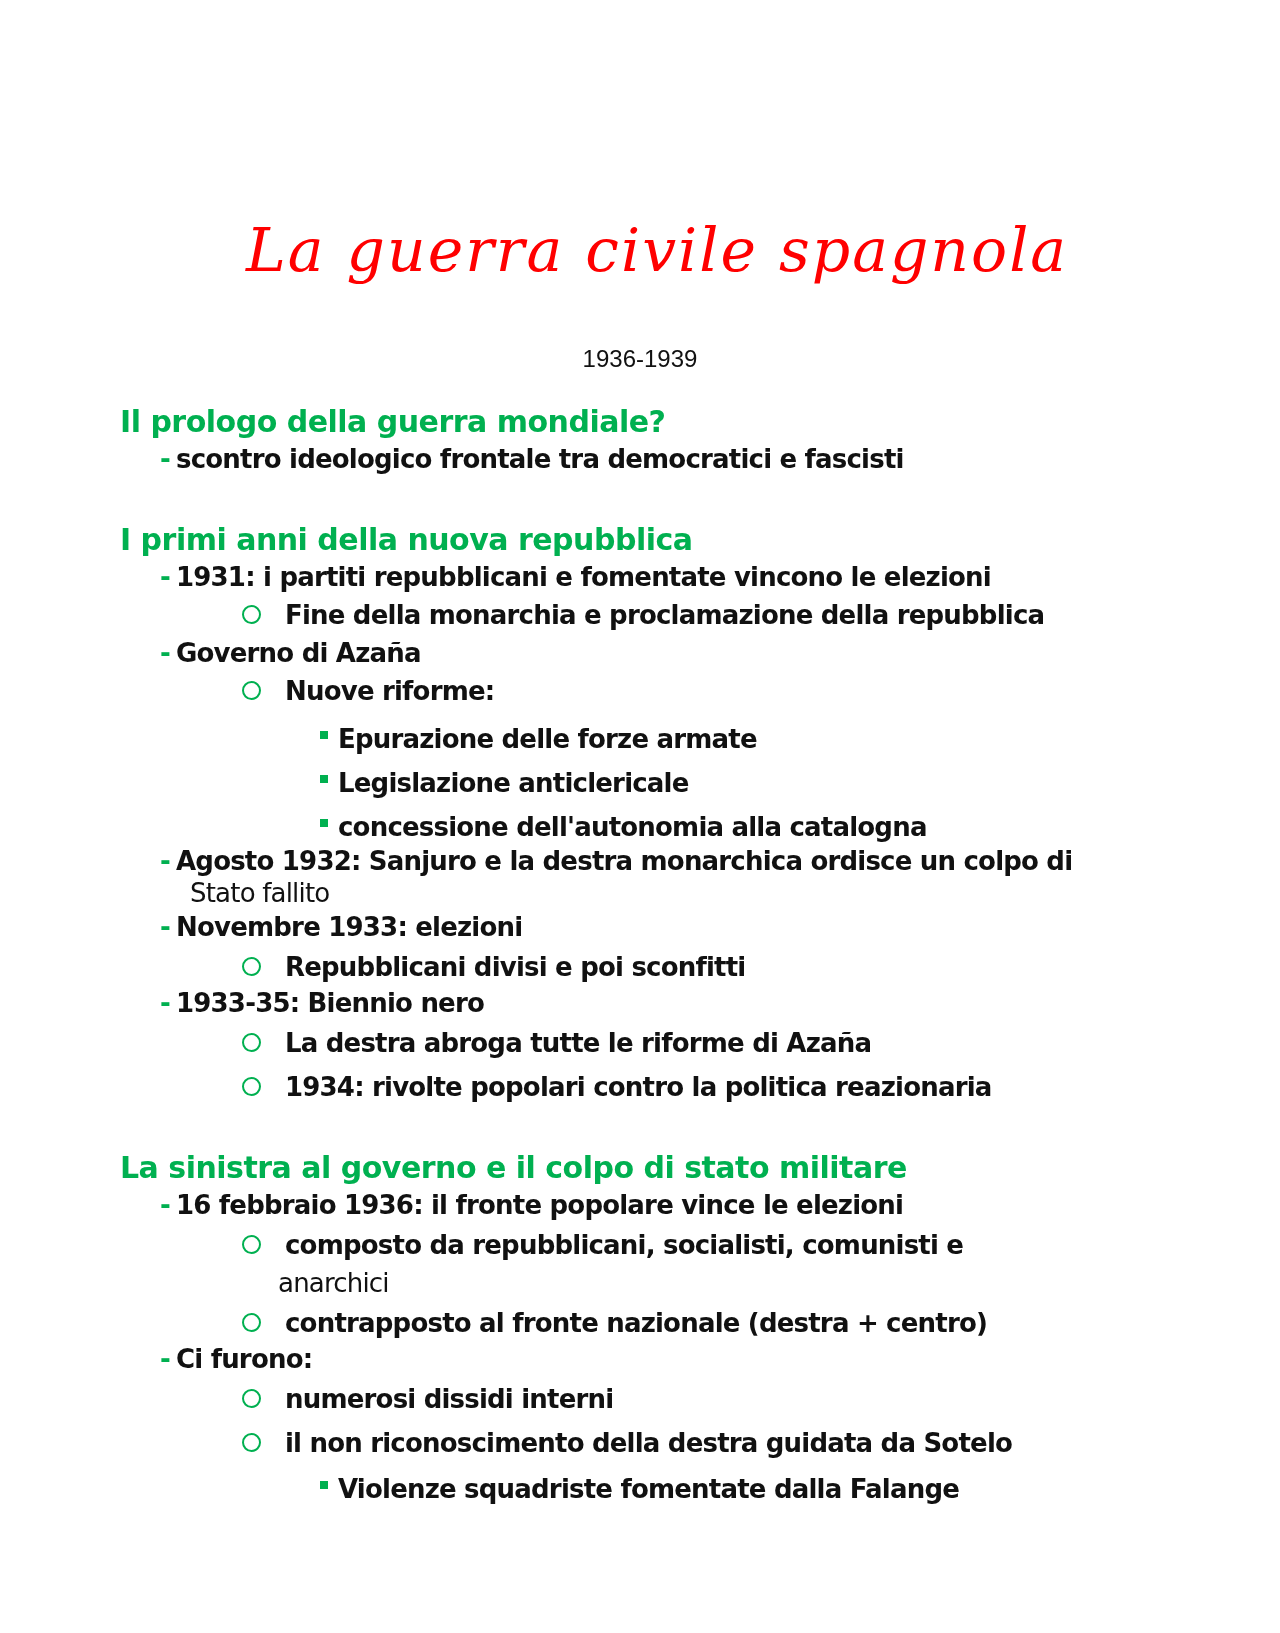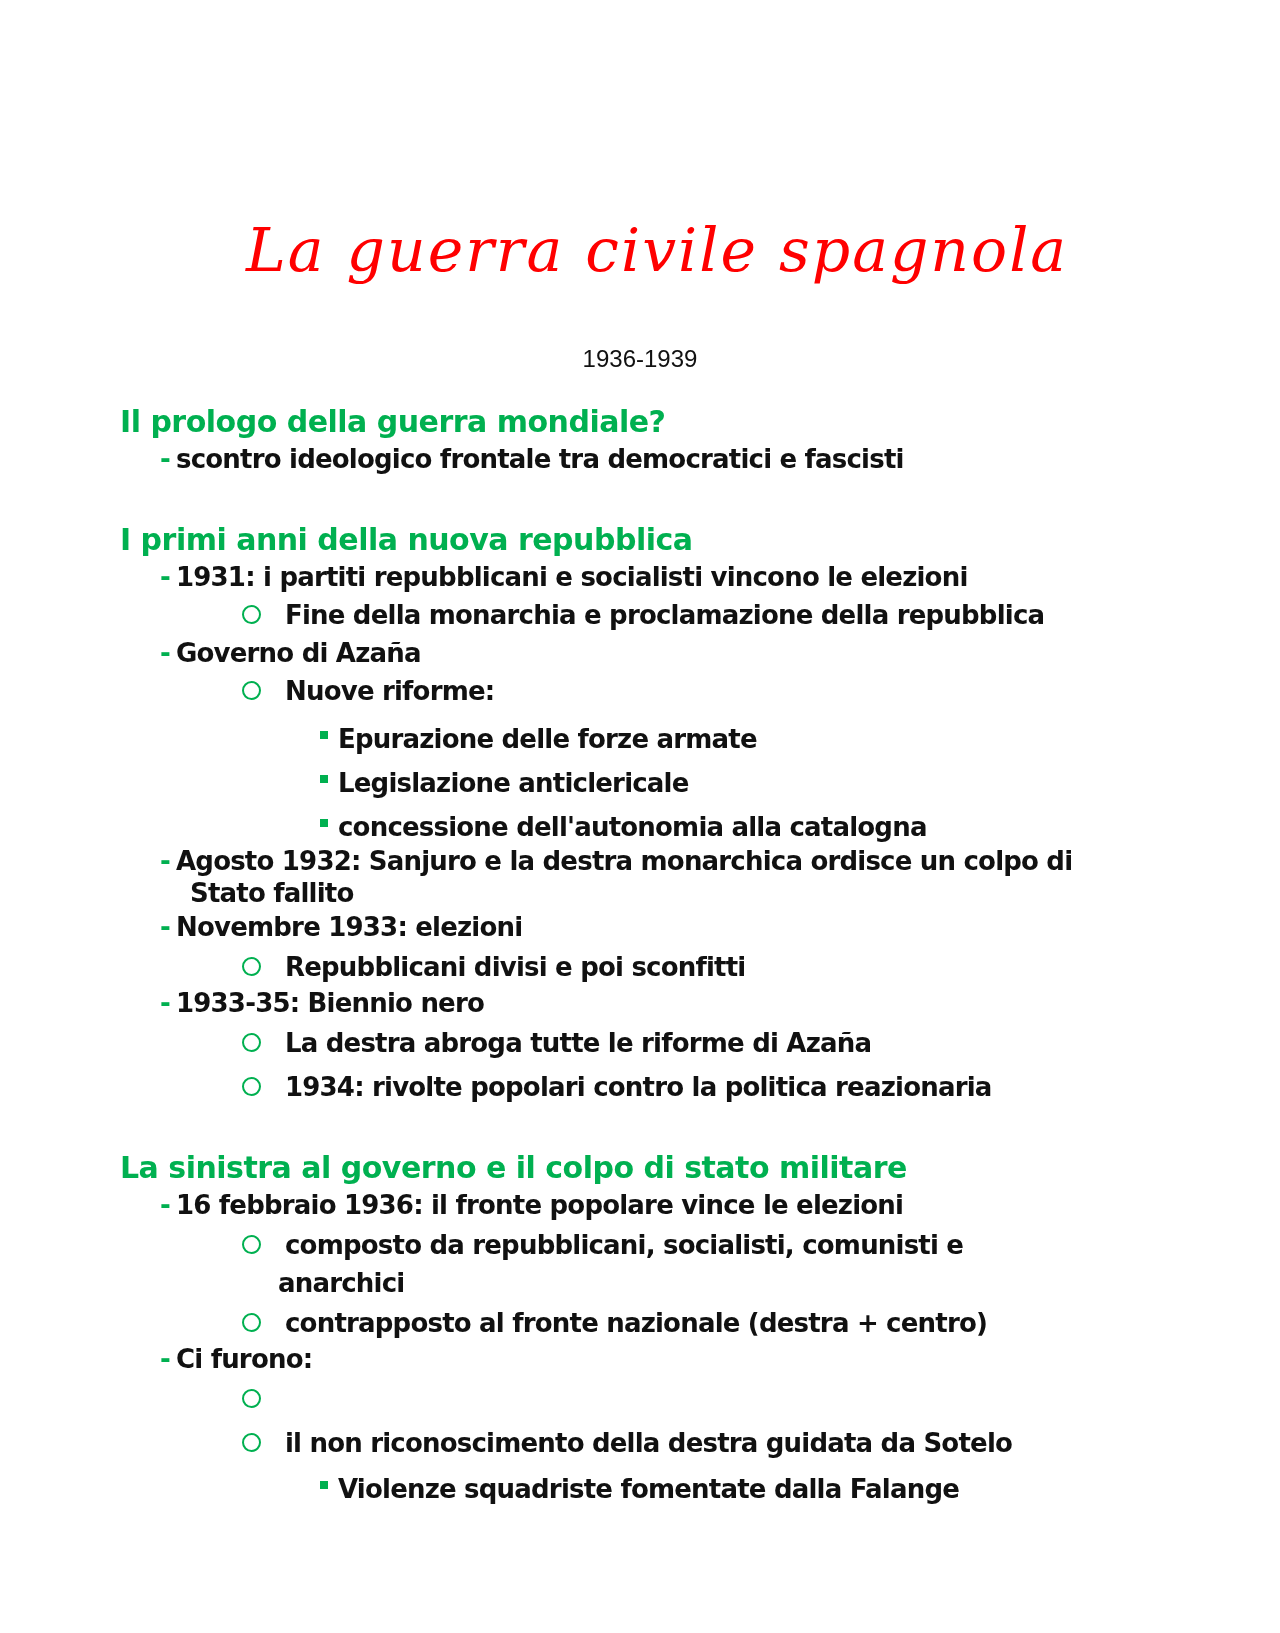--- a/index.html
+++ b/index.html
@@ -15,49 +15,49 @@
     .line { position:absolute; font-family:"DejaVu Sans", sans-serif; font-weight:bold;
             font-size:26px; color:#111; letter-spacing:-0.8px; white-space:nowrap; }
     .l1 { left:160px;text-align:right; }
     .l1 .mk { color:#00b050; margin-right:6px; }
     .l2 { left:242px; }
     .l2 .mk { display:inline-block; width:15px; height:15px; border:2px solid #00b050;
               border-radius:50%; margin-right:24px; vertical-align:middle; position:relative; top:-2px; }
     .l3 { left:320px; }
     .l3 .mk { display:inline-block; width:8px; height:8px; background:#00b050;
               margin-right:10px; vertical-align:middle; position:relative; top:-6px; }
-    .cont { position:absolute; font-family:"DejaVu Sans", sans-serif; font-weight:bold;
+    .cont { position:absolute; font-family:"DejaVu Sans", sans-serif; font-weight:normal;
             font-size:26px; color:#111; letter-spacing:-0.8px; white-space:nowrap; }
   </style>
 </head>
 <body>
 
 <div class="title">La guerra civile spagnola</div>
 <div class="subtitle">1936-1939</div>
 
 <div class="section-heading" style="top:404px">Il prologo della guerra mondiale?</div>
 <div class="line l1" style="top:444px"><span class="mk">-</span><span>scontro ideologico frontale tra democratici e fascisti</span></div>
 
 <div class="section-heading" style="top:522px">I primi anni della nuova repubblica</div>
-<div class="line l1" style="top:562px"><span class="mk">-</span><span>1931: i partiti repubblicani e socialisti vincono le elezioni</span></div>
+<div class="line l1" style="top:562px"><span class="mk">-</span><span>1931: i partiti repubblicani e fomentate vincono le elezioni</span></div>
 <div class="line l2" style="top:600px"><span class="mk"></span><span>Fine della monarchia e proclamazione della repubblica</span></div>
 <div class="line l1" style="top:638px"><span class="mk">-</span><span>Governo di Azaña</span></div>
 <div class="line l2" style="top:676px"><span class="mk"></span><span>Nuove riforme:</span></div>
 <div class="line l3" style="top:724px"><span class="mk"></span><span>Epurazione delle forze armate</span></div>
 <div class="line l3" style="top:768px"><span class="mk"></span><span>Legislazione anticlericale</span></div>
 <div class="line l3" style="top:812px"><span class="mk"></span><span>concessione dell'autonomia alla catalogna</span></div>
 <div class="line l1" style="top:846px"><span class="mk">-</span><span>Agosto 1932: Sanjuro e la destra monarchica ordisce un colpo di</span></div>
 <div class="cont" style="top:878px; left:190px">Stato fallito</div>
 <div class="line l1" style="top:912px"><span class="mk">-</span><span>Novembre 1933: elezioni</span></div>
 <div class="line l2" style="top:952px"><span class="mk"></span><span>Repubblicani divisi e poi sconfitti</span></div>
 <div class="line l1" style="top:988px"><span class="mk">-</span><span>1933-35: Biennio nero</span></div>
 <div class="line l2" style="top:1028px"><span class="mk"></span><span>La destra abroga tutte le riforme di Azaña</span></div>
 <div class="line l2" style="top:1072px"><span class="mk"></span><span>1934: rivolte popolari contro la politica reazionaria</span></div>
 
 <div class="section-heading" style="top:1150px">La sinistra al governo e il colpo di stato militare</div>
 <div class="line l1" style="top:1190px"><span class="mk">-</span><span>16 febbraio 1936: il fronte popolare vince le elezioni</span></div>
 <div class="line l2" style="top:1230px"><span class="mk"></span><span>composto da repubblicani, socialisti, comunisti e</span></div>
 <div class="cont" style="top:1268px; left:278px">anarchici</div>
 <div class="line l2" style="top:1308px"><span class="mk"></span><span>contrapposto al fronte nazionale (destra + centro)</span></div>
 <div class="line l1" style="top:1344px"><span class="mk">-</span><span>Ci furono:</span></div>
-<div class="line l2" style="top:1384px"><span class="mk"></span></div>
+<div class="line l2" style="top:1384px"><span class="mk"></span><span>numerosi dissidi interni</span></div>
 <div class="line l2" style="top:1428px"><span class="mk"></span><span>il non riconoscimento della destra guidata da Sotelo</span></div>
 <div class="line l3" style="top:1474px"><span class="mk"></span><span>Violenze squadriste fomentate dalla Falange</span></div>
 
 </body></html>

